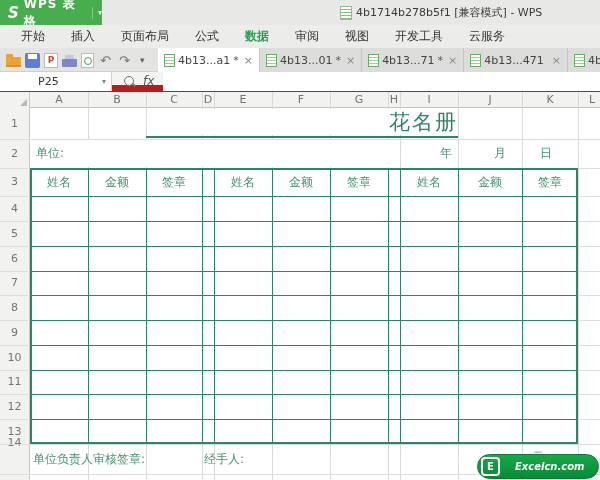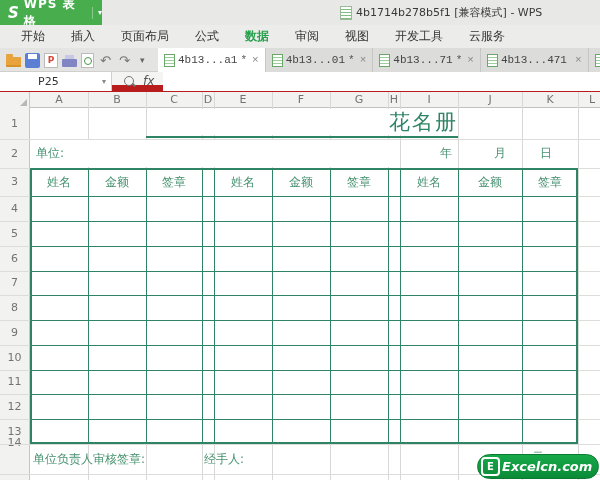--- a/index.html
+++ b/index.html
@@ -30,21 +30,21 @@
   .i-save:before{content:"";position:absolute;left:3px;top:1px;width:9px;height:5px;background:#fff;}
   .i-pdf{background:#fff;border:1px solid #bbb;width:12px;height:13px;color:#d44a3a;font-size:9px;font-weight:bold;text-align:center;line-height:13px;}
   .i-print{background:#8285c4;border-radius:1px;height:8px;margin-top:5px;}
   .i-print:before{content:"";position:absolute;left:3px;top:-4px;width:9px;height:4px;background:#c6c8e6;}
   .i-preview{background:#fff;border:1px solid #bbb;width:11px;height:13px;}
   .i-preview:before{content:"";position:absolute;left:2px;top:3px;width:6px;height:6px;border:1.5px solid #4a9a4a;border-radius:50%;}
   .i-arrow{font-size:13px;color:#777;line-height:15px;text-align:center;}
   .tb-caret{font-size:9px;color:#666;margin:0 6px;}
   .tabstrip{position:absolute;left:158px;top:0;right:0;height:24px;display:flex;}
   .dtab{display:flex;align-items:center;height:24px;padding:0 6px;font-size:11px;color:#444;
-    background:#dcdcda;border-right:1px solid #c6c6c4;white-space:nowrap;box-sizing:border-box;font-family:Liberation Mono, monospace;}
+    background:#dcdcda;border-right:1px solid #c6c6c4;white-space:nowrap;box-sizing:border-box;}
   .dtab.active{background:#fff;}
   .sheet-ico{display:inline-block;width:9px;height:11px;border:1px solid #6aa86a;margin-right:3px;
     background:repeating-linear-gradient(#fff 0 2px,#9ccf9c 2px 3px);}
   .dtab .mod{margin:0 3px 0 3px;color:#555;}
   .dtab .cls{color:#888;font-size:11px;margin-left:2px;}
   
   .fbar{position:absolute;left:0;top:72px;width:600px;height:20px;background:#f4f4f2;border-bottom:7px solid #b91c1c;box-sizing:border-box;}
   .namebox{position:absolute;left:0;top:0;width:112px;height:19px;background:#fff;border-right:1px solid #cfcfcd;
     font-size:11px;color:#333;line-height:19px;box-sizing:border-box;}
   .namebox .val{position:absolute;left:38px;}
@@ -73,21 +73,21 @@
   .ct{position:absolute;color:#46916f;font-size:12px;white-space:nowrap;}
   .ctc{transform:translateX(-50%);}
   .sheet-title{position:absolute;left:458px;top:109px;line-height:27px;transform:translateX(-100%);
     font-size:21px;letter-spacing:2px;color:#2f8465;white-space:nowrap;}
   
   .wmark{position:absolute;left:477px;top:454px;width:122px;height:25px;border-radius:13px;
     background:linear-gradient(#17a94a,#0b8a37);border:1px solid #0a7a30;box-sizing:border-box;
     display:flex;align-items:center;padding-left:3px;}
   .wm-e{width:15px;height:15px;border:2px solid #fff;border-radius:4px;color:#fff;font-size:10px;font-weight:bold;
     text-align:center;line-height:15px;flex:none;}
-  .wm-t{color:#fff;font-size:13px;font-weight:bold;font-style:italic;margin-left:2px;letter-spacing:0;}
+  .wm-t{color:#fff;font-size:10px;font-weight:bold;font-style:italic;margin-left:15px;letter-spacing:0;}
 </style>
 </head>
 <body>
 
 <div class="screen">
 
   <div class="titlebar">
     <div class="wps-logo">
       <span class="wps-s">S</span>
       <span class="wps-name">WPS 表格</span>

